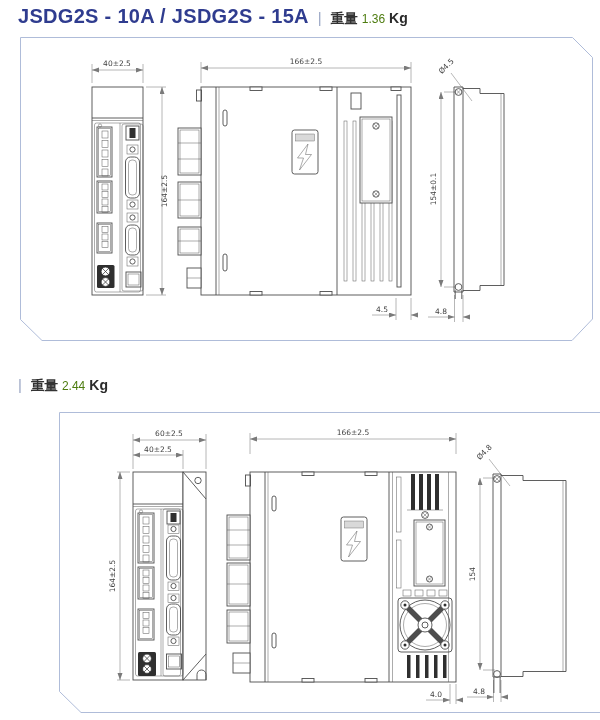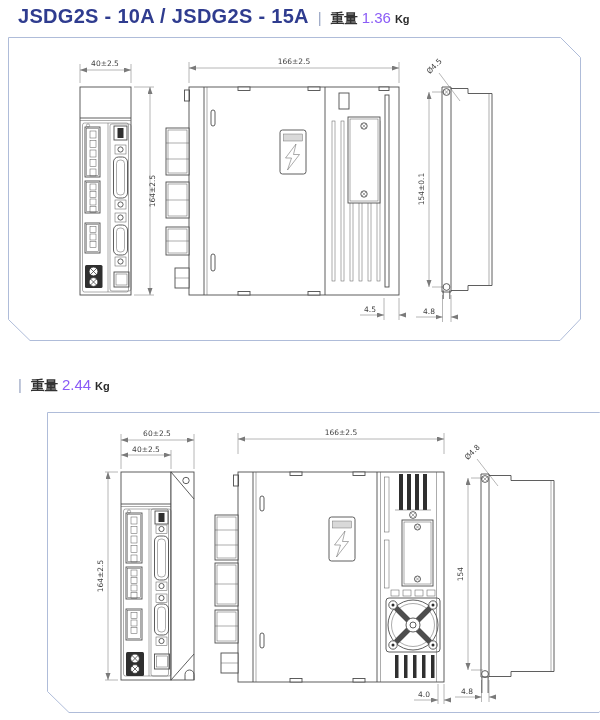--- a/index.html
+++ b/index.html
@@ -3,23 +3,23 @@
 <meta charset="utf-8">
 <style>
   html,body{margin:0;padding:0;background:#fff;}
   #page{position:relative;width:586px;height:720px;background:#fff;overflow:hidden;
         font-family:"Liberation Sans",sans-serif;padding-left:20px;}
   .title-row{position:absolute;left:18px;display:flex;align-items:baseline;gap:9px;white-space:nowrap;}
   .model{font-size:20px;font-weight:700;color:#2f3c8f;letter-spacing:.3px;}
   .sep{font-size:15px;color:#9aa6c4;}
   .wt{display:flex;align-items:baseline;gap:4px;}
   .wl{font-size:13.5px;font-weight:700;color:#333;}
-  .wv{font-size:15px;color:#8b5cf6;}
-  .wu{font-size:11px;font-weight:700;color:#2b2b2b;}
-  .panel{position:absolute;left:8px;}
+  .wv{font-size:12px;color:#4d7c0f;}
+  .wu{font-size:14px;font-weight:700;color:#2b2b2b;}
+  .panel{position:absolute;left:20px;}
   #title-1{top:5px;} #panel-1{top:37px;}
   #title-2{top:376px;} #panel-2{top:412px;margin-left:39px;}
   svg .bdr{fill:#fff;stroke:#afbcd9;stroke-width:1;}
   svg .ln {fill:none;stroke:#4d4d4d;stroke-width:.9;}
   svg .wf {fill:#fff;stroke:#4d4d4d;stroke-width:.9;}
   svg .lnt{fill:none;stroke:#585858;stroke-width:.5;}
   svg .df {fill:#2f2f2f;stroke:none;}
   svg .gf {fill:#d9d9d9;stroke:#585858;stroke-width:.4;}
   svg .dl {fill:none;stroke:#7a7a7a;stroke-width:.55;}
   svg .dim{font:7.5px "DejaVu Sans",sans-serif;fill:#3f3f3f;}

